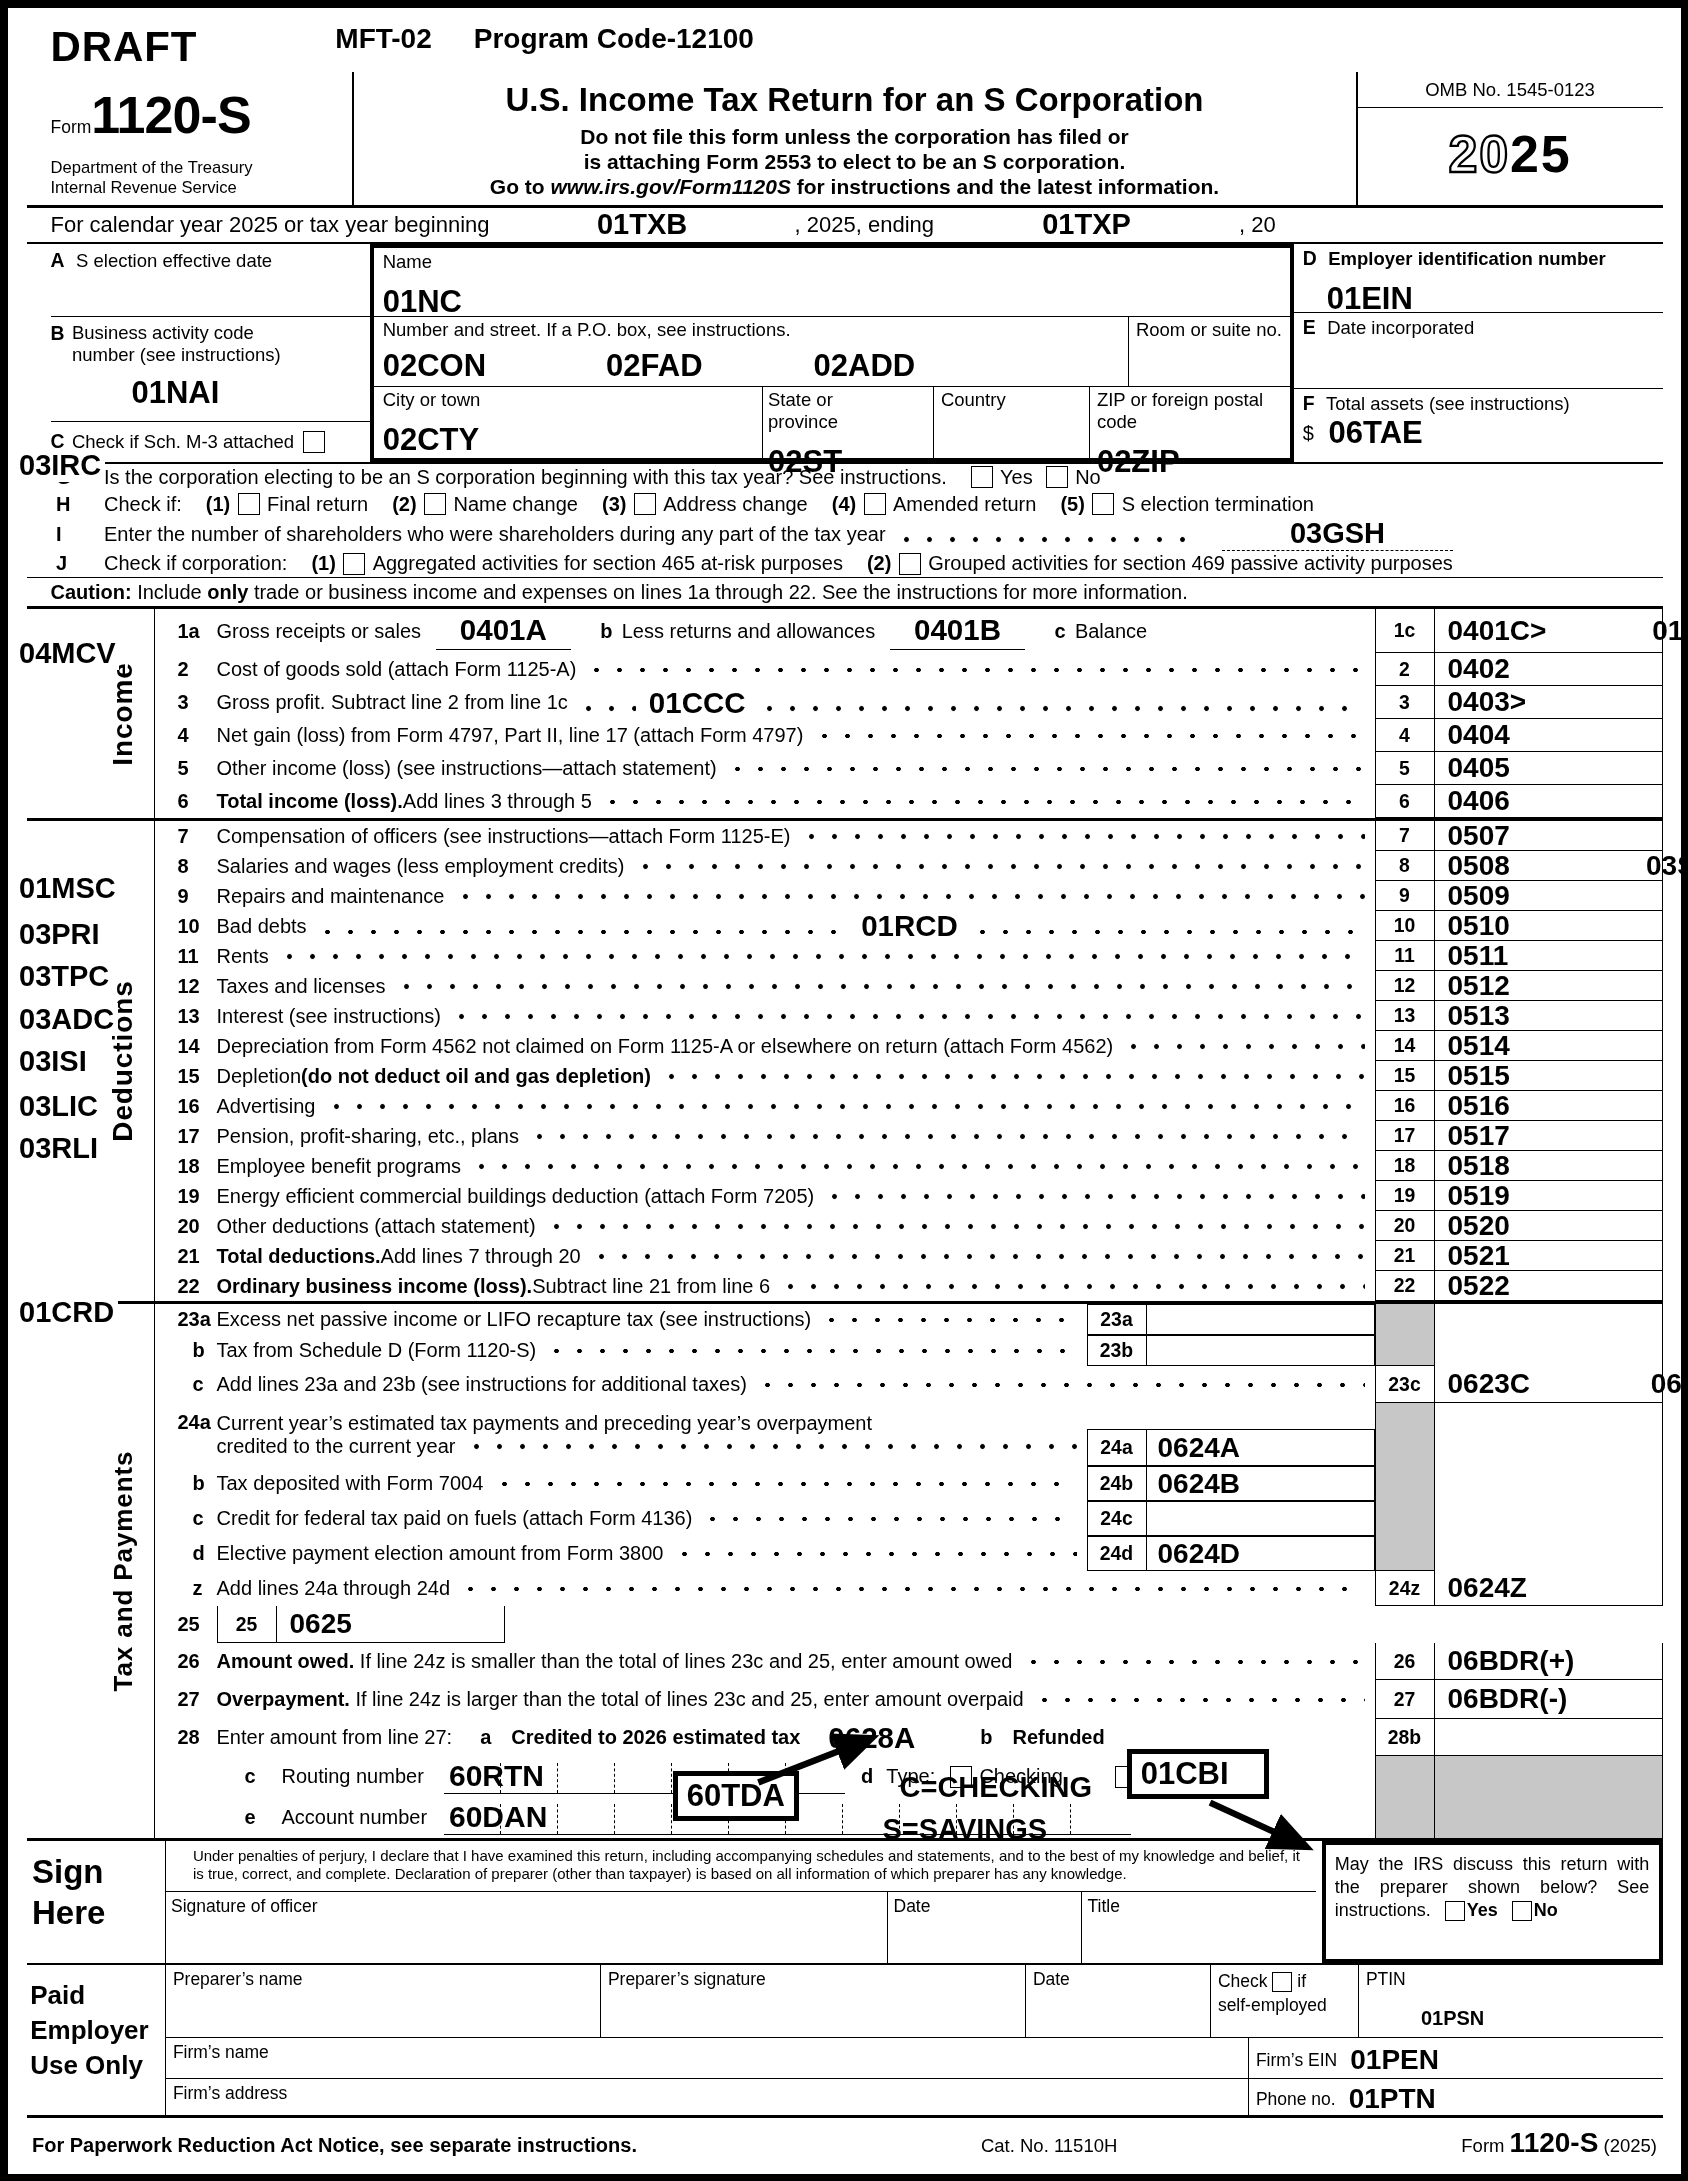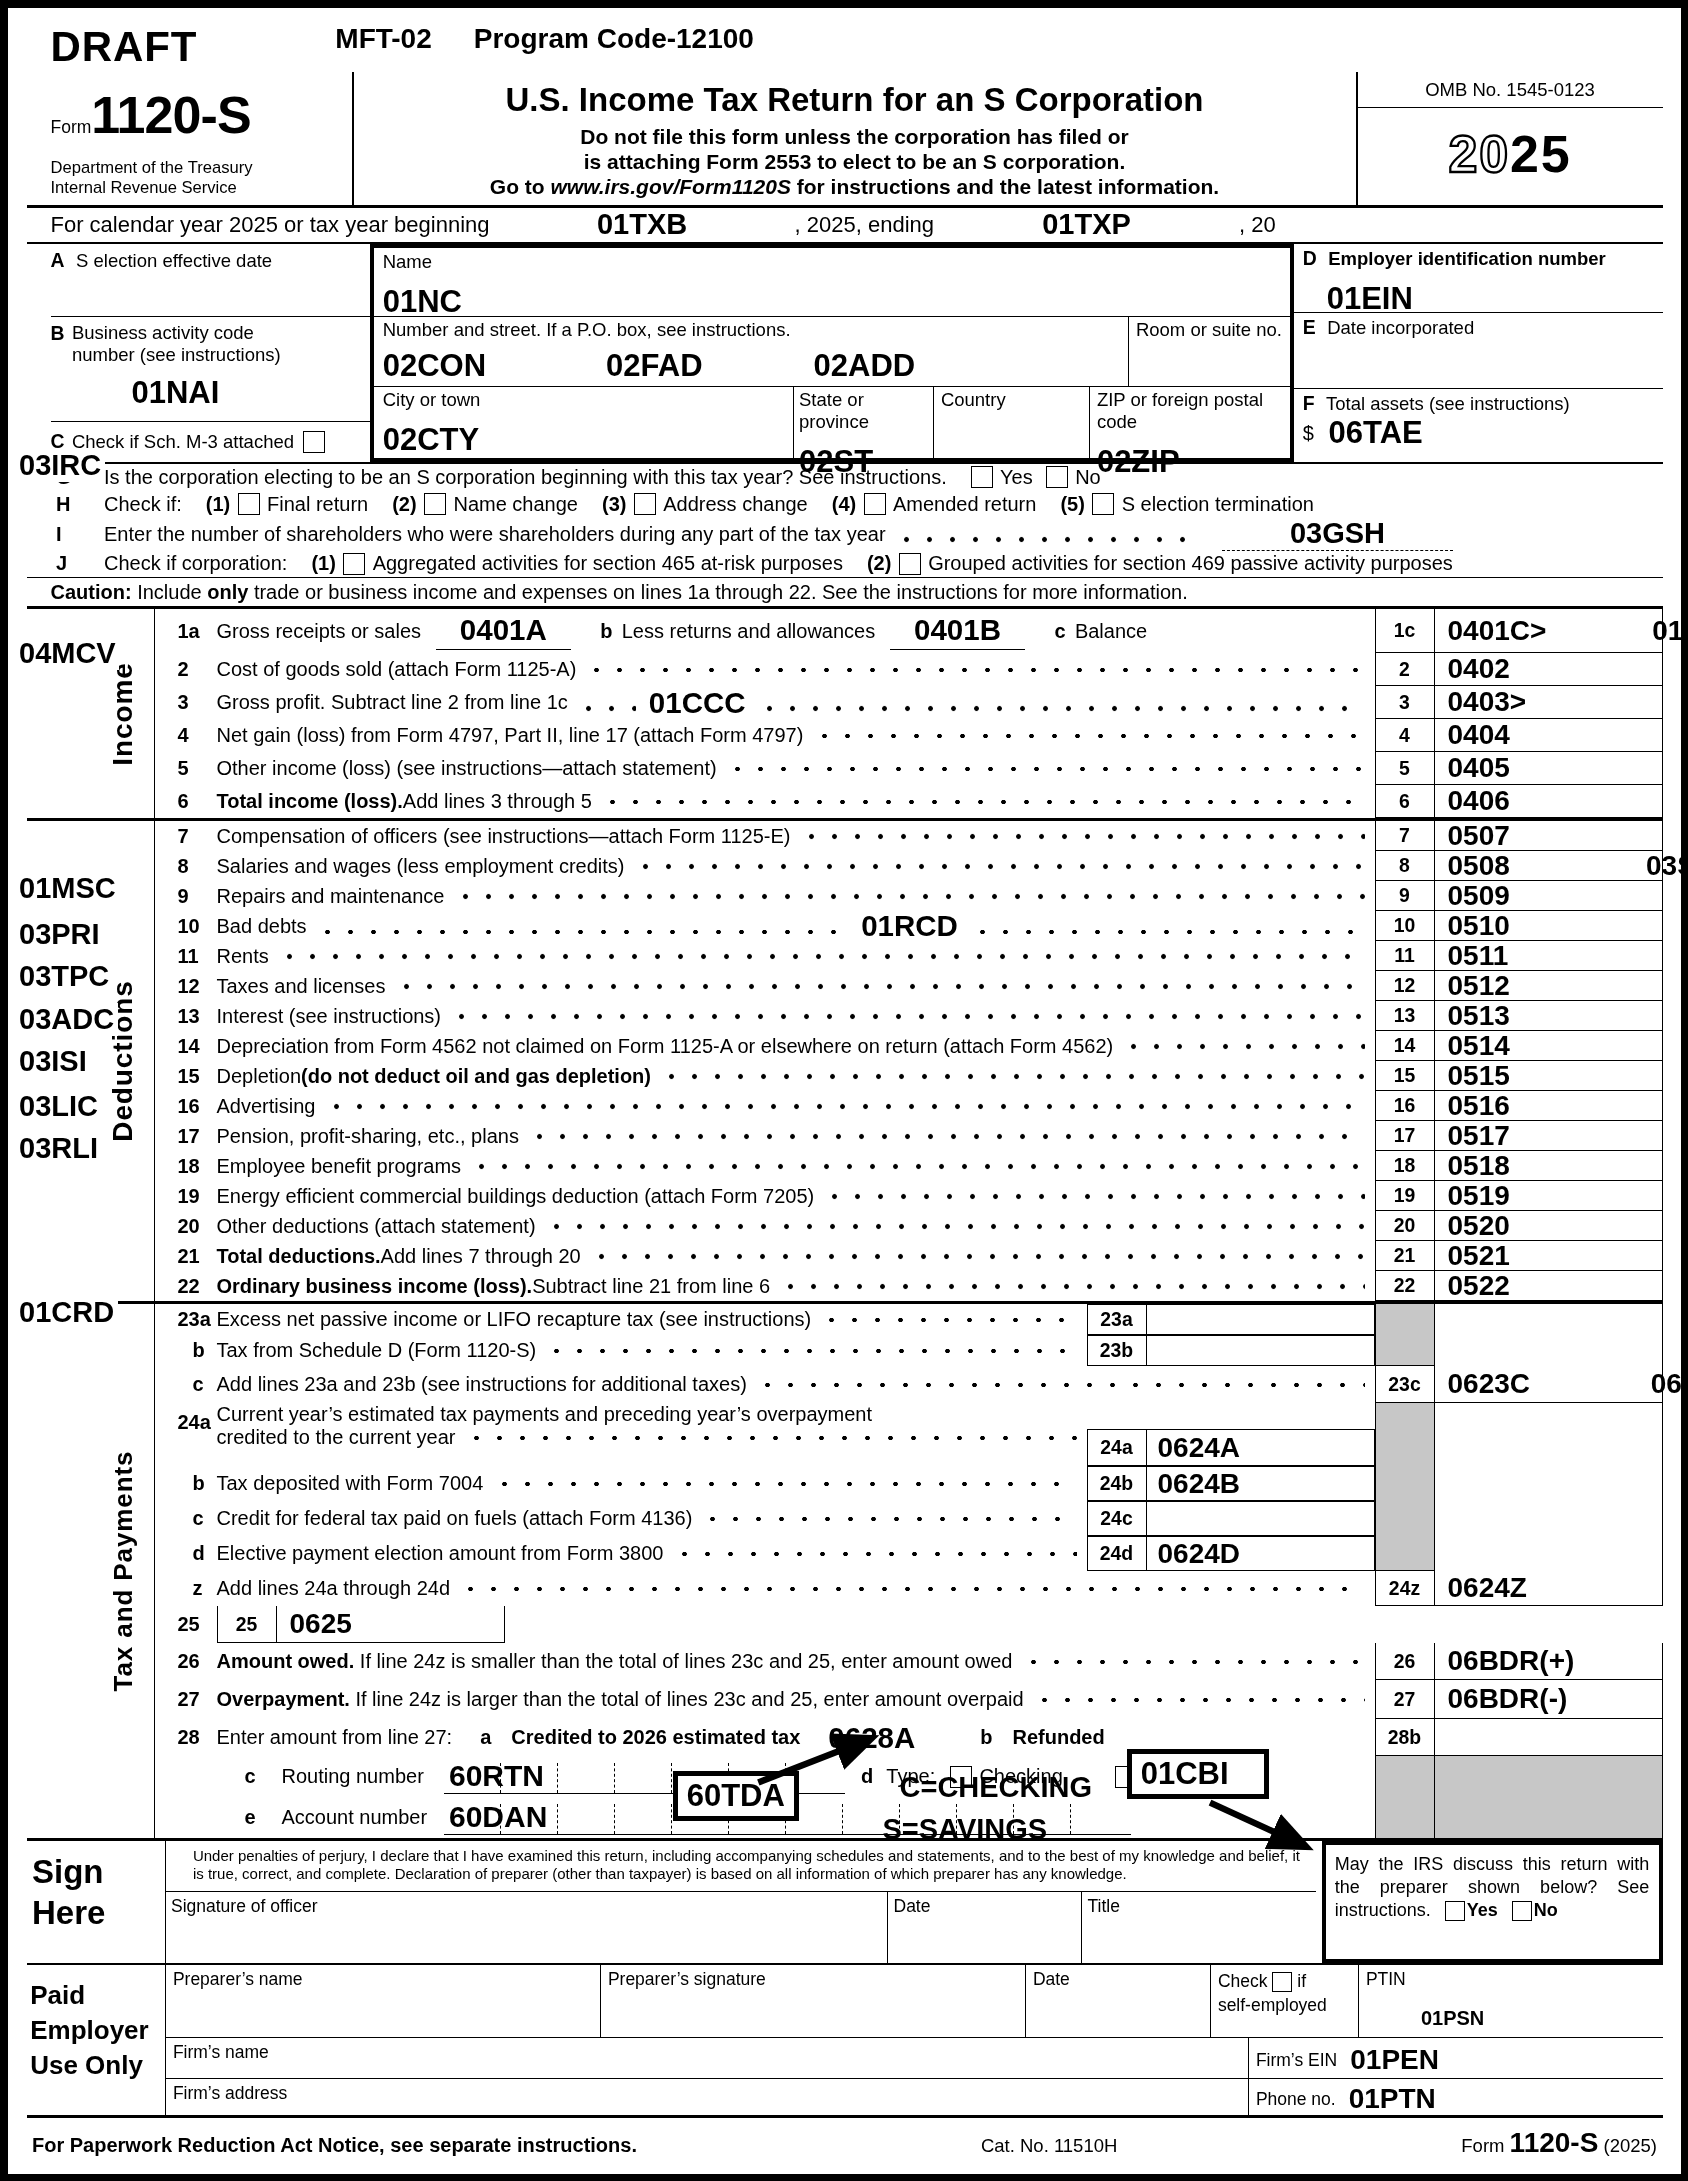--- a/index.html
+++ b/index.html
@@ -43,21 +43,21 @@
 .elabel { font-size:18.5px; line-height:22px; }
 .bval { font-weight:bold; font-size:31px; margin:9.2px 0 0 81px; }
 .namebox { flex:1; border:4.6px solid #000; display:flex; flex-direction:column; }
 .nb-row1 { height:68px; padding:3.7px 0 0 9.2px; }
 .nb-row2 { flex:1; border-top:1.8px solid #000; display:flex; }
 .nb-street { flex:1; padding:1.8px 0 0 9.2px; }
 .nb-room { width:162px; border-left:1.8px solid #000; padding:1.8px 0 0 7.4px; }
 .nb-row3 { height:72px; border-top:1.8px solid #000; display:flex; }
 .nb-city { flex:1; padding:1.8px 0 0 9.2px; }
 .nb-state { width:140px; border-left:1.8px solid #000; padding:1.8px 0 0 5.5px; }
-.nb-country { width:156px; border-left:1.8px solid #000; padding:1.8px 0 0 7.4px; }
+.nb-country { width:156px; border-left:1.8px solid #000; padding:1.8px 0 0 7.4px;margin-left:31px; }
 .nb-zip { width:201px; border-left:1.8px solid #000; padding:1.8px 0 0 7.4px; }
 .flabel { font-size:18.5px; }
 .fval { font-weight:bold; font-size:31px; margin-top:11px; }
 .street-vals { display:flex; margin-top:7.4px; }
 .street-vals span { font-weight:bold; font-size:31px; }
 .sv2{margin-left:120px;} .sv3{margin-left:111px;}
 .ent-right { width:369px; }
 .ent-d { height:68px; padding:3.7px 0 0 9.2px; }
 .ent-e { height:76px; border-top:1.8px solid #000; padding:3.7px 0 0 9.2px; }
 .ent-f { height:72px; border-top:1.8px solid #000; padding:3.7px 0 0 9.2px; }
@@ -103,21 +103,21 @@
 .blet { font-weight:bold; margin:0 9.2px 0 14.8px; }
 
 
 .trow { display:flex; align-items:center; padding-left:129px; position:relative; }
 .gray { background:#c7c7c7; border-bottom:none; }
 .nob { border-bottom:none; }
 .ibox { display:flex; margin-left:auto; align-self:stretch; }
 .ibn { width:59px; border:1.8px solid #000; border-right:none; display:flex; align-items:center; justify-content:center; font-weight:bold; font-size:19.4px; }
 .iba { width:229px; border:1.8px solid #000; display:flex; align-items:center; padding-left:11px; font-weight:bold; font-size:28px; }
 .h34{height:31px;} .h38{height:35px;} .h40{height:37px;} .h42{height:39px;} .h68{height:63px;}
-.ldesc24 { flex:1; display:flex; flex-direction:column; justify-content:flex-start; font-size:20px; min-width:0;}
+.ldesc24 { flex:1; display:flex; flex-direction:column; justify-content:center; font-size:20px; min-width:0;}
 .l2 { display:flex; align-items:center; }
 .t28 b { font-weight:bold; }
 .v28 { font-weight:bold; font-size:29.5px; margin:0 28px; }
 .sub-row { display:flex; align-items:center; height:41px; padding-left:218px; font-size:20px; }
 .sub-letter { font-weight:bold; width:37px; }
 .sub-label { width:162px; }
 .comb { display:flex; align-self:flex-end; margin-bottom:3.7px; position:relative; height:31px; border-bottom:1.8px solid #000; }
 .comb .cc { width:57px; border-right:1.8px dashed #000; height:100%; }
 .comb .cval { position:absolute; left:5.5px; top:-3.7px; font-weight:bold; font-size:30px; white-space:nowrap; }
 .typegrp { display:flex; align-items:center; margin-left:16.6px; }

